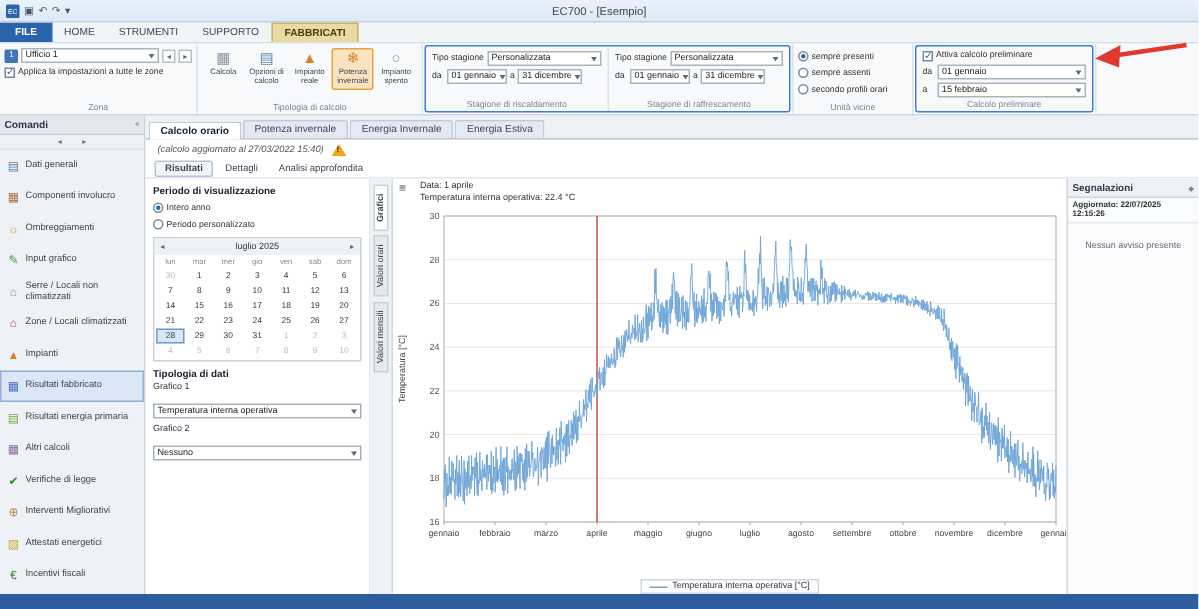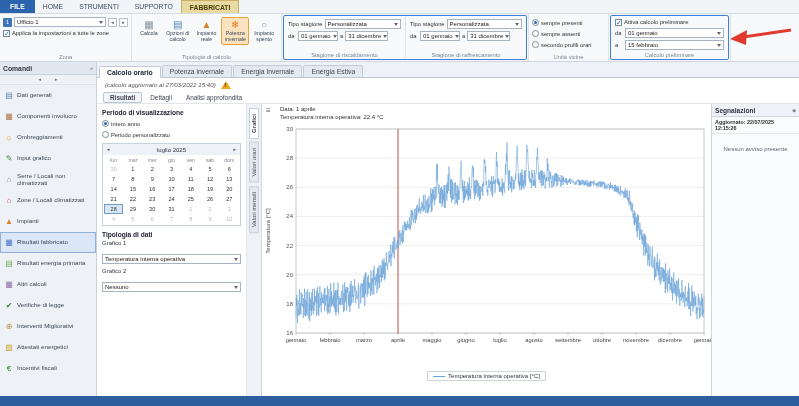--- a/index.html
+++ b/index.html
@@ -140,20 +140,30 @@
 
   .statusbar { height:10px; flex:0 0 auto; background:#2e5d9e; }
 
   .red-arrow { position:absolute; left:727px; top:24px; pointer-events:none; z-index:10; }
 </style>
 </head>
 <body>
 
 <div class="app">
 
+  <div class="titlebar">
+    <div class="tb-left">
+      <span class="tb-logo">EC</span>
+      <span class="qat-i">▣</span>
+      <span class="qat-i">↶</span>
+      <span class="qat-i">↷</span>
+      <span class="qat-i">▾</span>
+    </div>
+    <div class="tb-title">EC700 - [Esempio]</div>
+  </div>
 
   <div class="ribbon-tabs" id="ribbonTabs">
       <div class="rtab file">FILE</div>
       <div class="rtab">HOME</div>
       <div class="rtab">STRUMENTI</div>
       <div class="rtab">SUPPORTO</div>
       <div class="rtab active">FABBRICATI</div>
     </div>
 
   <div class="ribbon">

